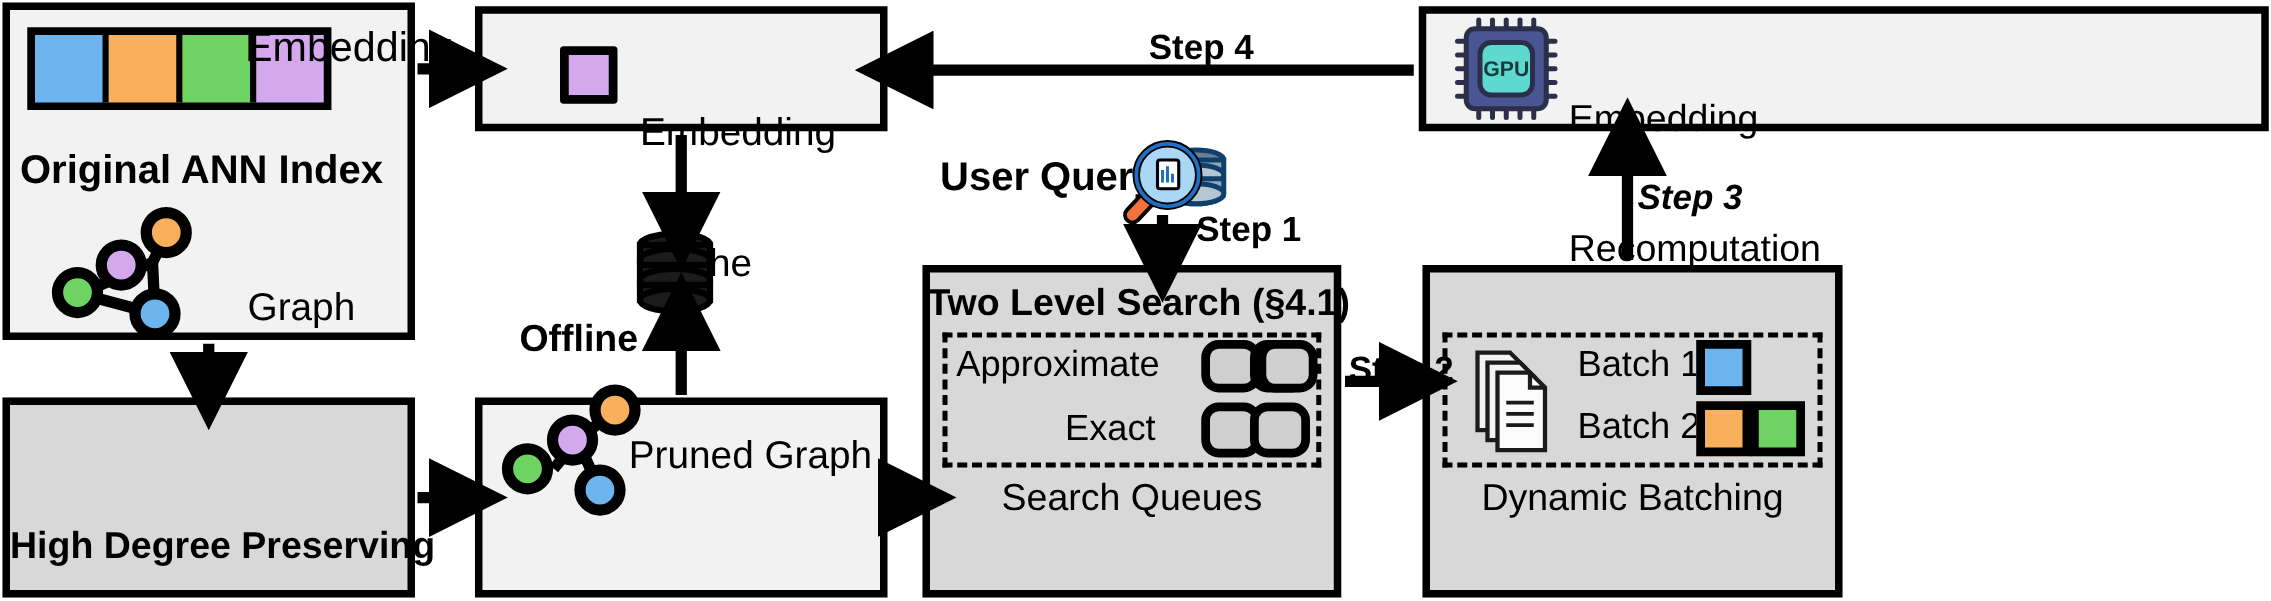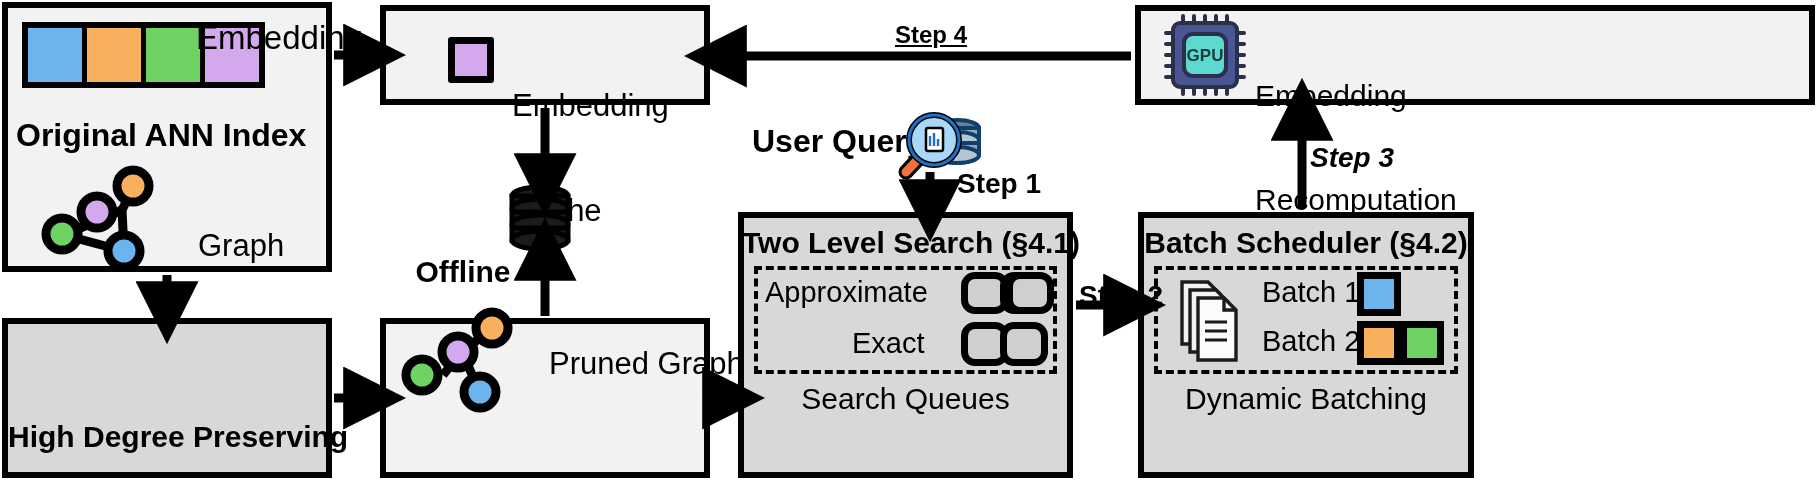--- a/index.html
+++ b/index.html
@@ -51,56 +51,55 @@
     <div>Storage</div>
   </div>
 
   <div class="box gray" style="left:2px;top:318px;width:330px;height:160px;"></div>
   <div class="lbl b ctr" style="left:8px;top:341px;width:318px;font-size:30px;line-height:1.28;">
     <div>High Degree Preserving</div>
     
   </div>
 
   <div class="box" style="left:380px;top:318px;width:330px;height:160px;"></div>
-  <div class="lbl" style="left:503px;top:347px;font-size:31px;margin-left:46px;">Pruned Graph</div>
+  <div class="lbl" style="left:503px;top:347px;font-size:31px;">Pruned Graph</div>
 
   <div class="lbl b" style="left:752px;top:124px;font-size:32px;">User Query</div>
 
   <div class="box gray" style="left:738px;top:212px;width:335px;height:266px;"></div>
   <div class="lbl b ctr" style="left:742px;top:226px;width:327px;font-size:30px;">Two Level Search (§4.1)</div>
   <div class="dashed" style="left:754px;top:266px;width:303px;height:108px;"></div>
   <div class="lbl" style="left:765px;top:276px;font-size:29px;">Approximate</div>
   <div class="qbox" style="left:961px;top:272px;width:48px;height:42px;"></div>
   <div class="qbox" style="left:1000px;top:272px;width:48px;height:42px;"></div>
   <div class="qbox" style="left:1006px;top:272px;width:48px;height:42px;"></div>
   <div class="lbl" style="left:852px;top:327px;font-size:29px;">Exact</div>
   <div class="qbox" style="left:961px;top:322px;width:48px;height:44px;"></div>
   <div class="qbox" style="left:1000px;top:322px;width:48px;height:44px;"></div>
   <div class="lbl ctr" style="left:742px;top:382px;width:327px;font-size:30px;">Search Queues</div>
 
   <div class="box gray" style="left:1138px;top:212px;width:336px;height:266px;"></div>
-  <div class="lbl b ctr" style="left:1142px;top:226px;width:328px;font-size:30px;">Batch Scheduler (§4.2)</div>
   <div class="dashed" style="left:1154px;top:266px;width:304px;height:108px;"></div>
   <div class="lbl" style="left:1262px;top:276px;font-size:29px;">Batch 1</div>
   <div class="sq" style="left:1357px;top:272px;width:44px;height:44px;background:#6cb4ee;"></div>
   <div class="lbl" style="left:1262px;top:325px;font-size:29px;">Batch 2</div>
   <div class="sq" style="left:1357px;top:321px;width:44px;height:44px;background:#f8b05c;"></div>
   <div class="sq" style="left:1400px;top:321px;width:44px;height:44px;background:#6ed363;"></div>
   <div class="lbl ctr" style="left:1142px;top:382px;width:328px;font-size:30px;">Dynamic Batching</div>
 
   <div class="box" style="left:1135px;top:5px;width:680px;height:100px;"></div>
   <div class="lbl" style="left:1255px;top:10px;font-size:30px;line-height:1.15;">
     <div>Embedding</div>
     <div>Recomputation</div>
   </div>
 
   <div class="lbl b" style="left:957px;top:168px;font-size:28px;">Step 1</div>
   <div class="lbl b" style="left:1079px;top:280px;font-size:28px;">Step 2</div>
   <div class="lbl b" style="left:1310px;top:142px;font-size:28px;font-style:italic;">Step 3</div>
-  <div class="lbl b" style="left:895px;top:22px;font-size:24px;text-decoration:underline;">Step 4</div>
+  <div class="lbl b" style="left:919px;top:22px;font-size:28px;">Step 4</div>
 
   <svg class="ov" viewBox="0 0 1817 481">
     <defs>
       <marker id="ah" markerWidth="7" markerHeight="7" refX="3.2" refY="3.5" orient="auto">
         <path d="M0,0 L7,3.5 L0,7 z" fill="#000"></path>
       </marker>
     </defs>
 
     <g stroke="#000" stroke-width="9">
       <line x1="64" y1="235" x2="122" y2="210"></line>

